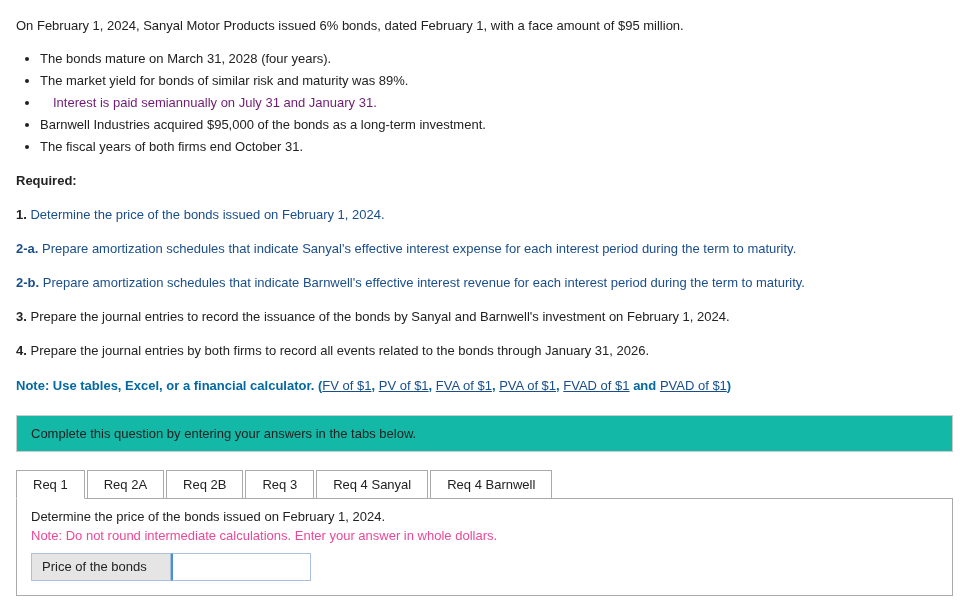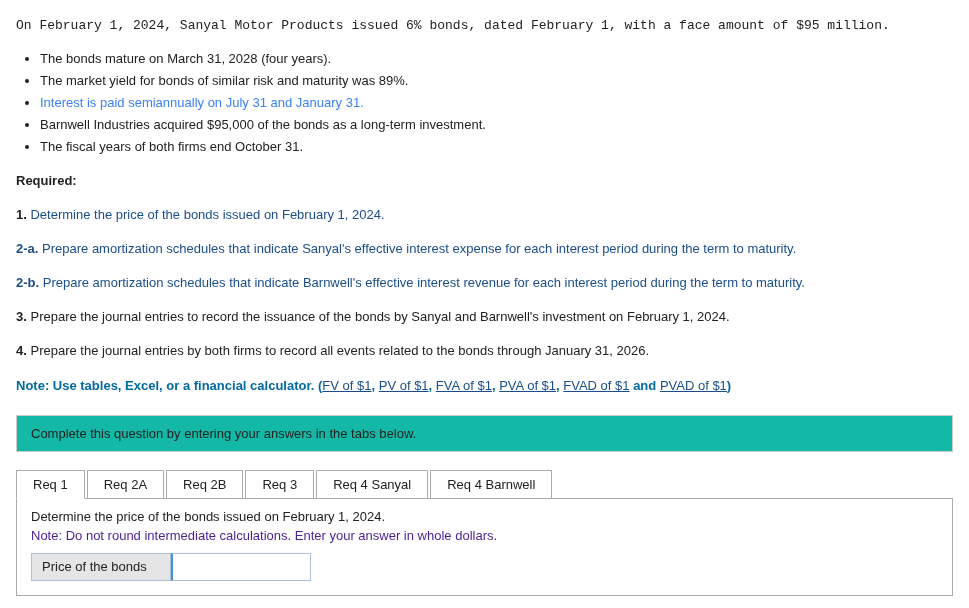--- a/index.html
+++ b/index.html
@@ -7,31 +7,31 @@
       font-family: Arial, sans-serif;
       font-size: 13px;
       color: #222;
       background: #fff;
       padding: 16px;
       width: 969px;
     }
     .intro-text {
       margin-bottom: 12px;
       line-height: 1.5;
-      font-family: Liberation Mono, monospace;
     }
     .bullet-list {
       margin: 8px 0 8px 24px;
       line-height: 1.7;
     }
     .bullet-list li {
       list-style: disc;
     }
     .bullet-list li span.blue {
-      color: #3b82f6;
+      color: #701a75;
+      margin-left: 13px;
     }
     .required-section {
       margin-top: 12px;
       line-height: 1.7;
     }
     .required-section p {
       margin-bottom: 2px;
       margin-top: 12px;
     }
     .req-bold { font-weight: bold; }
@@ -72,21 +72,21 @@
       padding: 10px 14px 14px 14px;
       background: #fff;
     }
     .tab-instruction {
       font-size: 13px;
       margin-bottom: 4px;
       color: #222;
     }
     .tab-note {
       font-size: 13px;
-      color: #4c1d95;
+      color: #ec4899;
     }
     .input-row {
       display: flex;
       align-items: center;
       margin-top: 10px;
     }
     .input-label {
       background: #e5e5e5;
       border: 1px solid #aac0dc;
       padding: 5px 10px;

